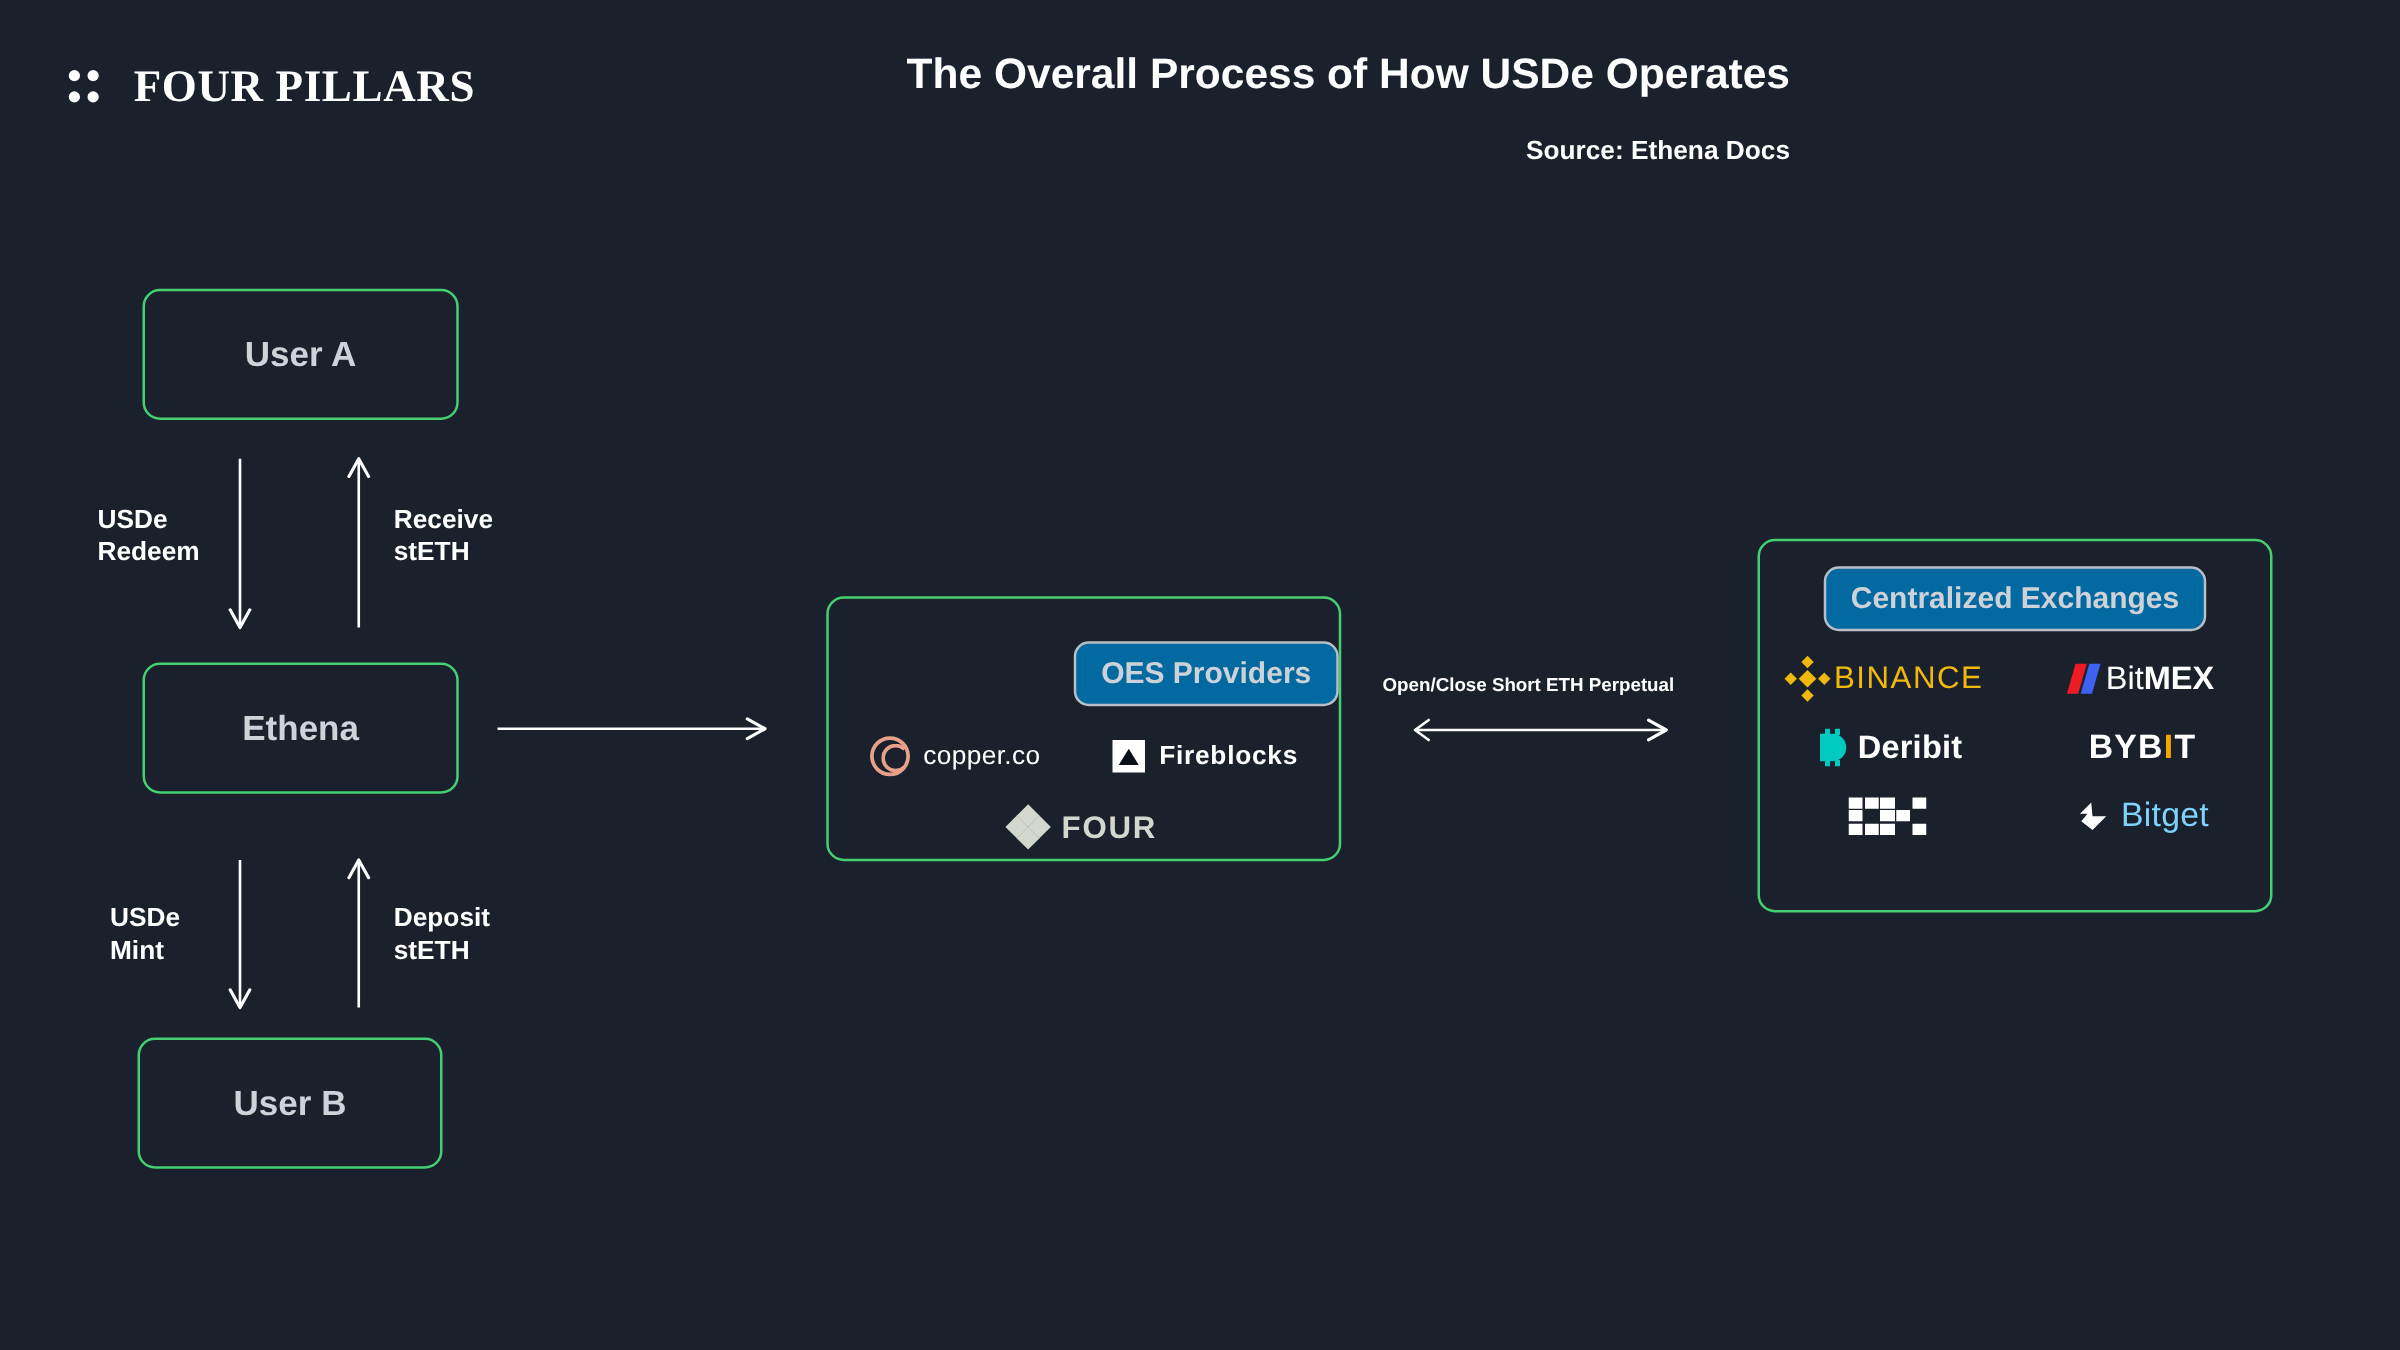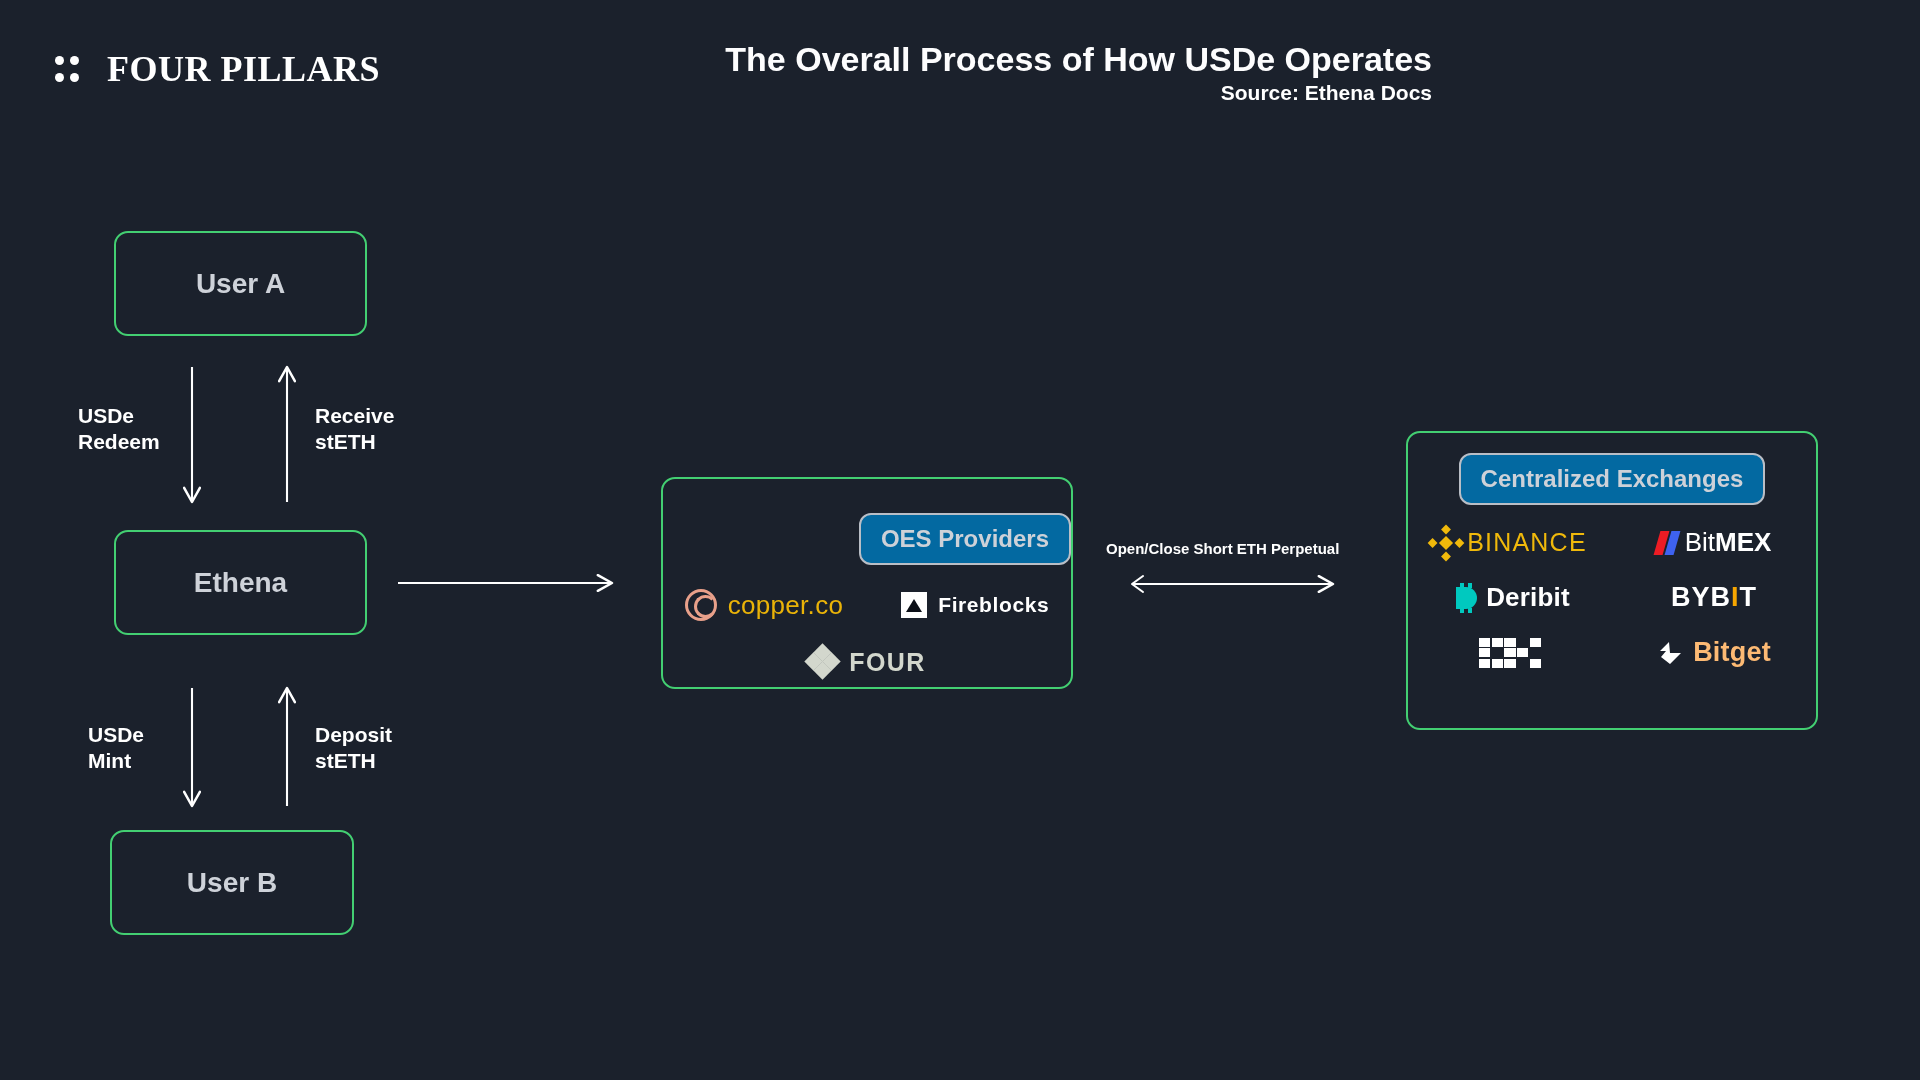--- a/index.html
+++ b/index.html
@@ -15,21 +15,21 @@
   .brand { position: absolute; left: 55px; top: 48px; display: flex; align-items: center; gap: 22px; font-family: Liberation Serif, serif; }
   .brand-dots { width: 30px; height: 30px; position: relative; }
   .brand-dots i { position: absolute; width: 9px; height: 9px; border-radius: 50%; background: #ffffff; }
   .brand-dots i:nth-child(1) { left: 0;   top: 2px; }
   .brand-dots i:nth-child(2) { left: 15px; top: 2px; }
   .brand-dots i:nth-child(3) { left: 0;   top: 19px; }
   .brand-dots i:nth-child(4) { left: 15px; top: 19px; }
   .brand-name { color: #ffffff; font-size: 36px; font-weight: bold; letter-spacing: .5px; white-space: nowrap; }
   .title-wrap { position: absolute; right: 488px; top: 38px; text-align: right; }
   .title-main { color: #fdfdfe; font-size: 34px; font-weight: bold; white-space: nowrap; line-height: 1.25; }
-  .title-source { color: #ffffff; font-size: 21px; font-weight: bold; margin-top: 0; white-space: nowrap; }
+  .title-source { color: #ffffff; font-size: 21px; font-weight: bold; margin-top: 28px; white-space: nowrap; }
 
   
   .node {
     position: absolute; border: 2.5px solid #43cf72; border-radius: 14px;
     background: #1b212c; display: flex; align-items: center; justify-content: center;
   }
   .node-label { color: #ced2d9; font-size: 28px; font-weight: bold; white-space: nowrap; }
 
   .pill {
     border: 2px solid #b9bec6; border-radius: 12px; background: #0369a1;
@@ -51,21 +51,21 @@
   .oes-rows { margin-top: 24px; width: 100%; }
   .oes-row { display: flex; align-items: center; justify-content: center; gap: 58px; }
   .oes-row + .oes-row { margin-top: 26px; }
   .logo-item { display: flex; align-items: center; gap: 11px; }
   .logo-text { font-size: 22px; font-weight: bold; letter-spacing: .2px; white-space: nowrap; }
 
   
   .mk-copper { width: 32px; height: 32px; border: 3px solid #e8a08a; border-radius: 50%; position: relative; }
   .mk-copper::after { content:""; position:absolute; left: 6px; top: 3px; width: 17px; height: 17px;
                       border: 3px solid #e8a08a; border-radius: 50%; border-right-color: transparent; }
-  .tx-copper { color: #eab308; font-size: 26px; font-weight: normal; letter-spacing: .3px; }
+  .tx-copper { color: #ffffff; font-size: 21px; font-weight: normal; letter-spacing: .3px; }
 
   
   .mk-fire { width: 26px; height: 26px; background: #ffffff; display: flex; align-items: center; justify-content: center; }
   .mk-fire i { width: 0; height: 0; border-left: 8px solid transparent; border-right: 8px solid transparent;
                border-bottom: 13px solid #0b0f17; }
   .tx-fire { color: #ffffff; font-size: 21px; font-weight: bold; letter-spacing: .6px; }
 
   
   .mk-ceffu { width: 30px; height: 30px; position: relative; }
   .mk-ceffu i { position: absolute; width: 13px; height: 13px; background: #d3d7cd; }
@@ -110,21 +110,21 @@
 
   .tx-bybit { color: #ffffff; font-size: 27px; font-weight: bold; letter-spacing: 1px; }
   .tx-bybit i { color: #f7a600; font-style: normal; }
 
   .mk-okx { width: 62px; height: 30px; display: grid; grid-template-columns: repeat(5, 1fr);
             grid-template-rows: repeat(3, 1fr); gap: 1.5px; }
   .mk-okx i { background: #ffffff; }
   .mk-okx i.off { background: transparent; }
 
   .mk-bitget { width: 28px; height: 26px; position: relative; }
-  .tx-bitget { color: #fdba74; font-size: 27px; font-weight: bold; letter-spacing: .2px; }
+  .tx-bitget { color: #7dd3fc; font-size: 27px; font-weight: normal; letter-spacing: .2px; }
 
   .center-label { position: absolute; color: #ffffff; font-size: 15px; font-weight: bold; white-space: nowrap; }
 </style>
 </head>
 <body>
 
 <div id="stage">
 
   <div class="brand">
     <span class="brand-dots">

